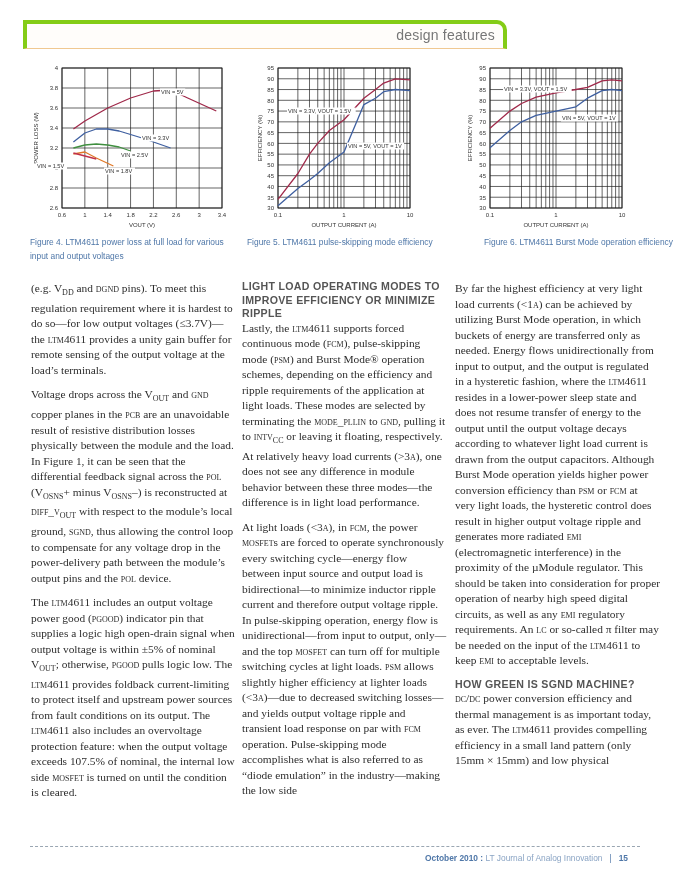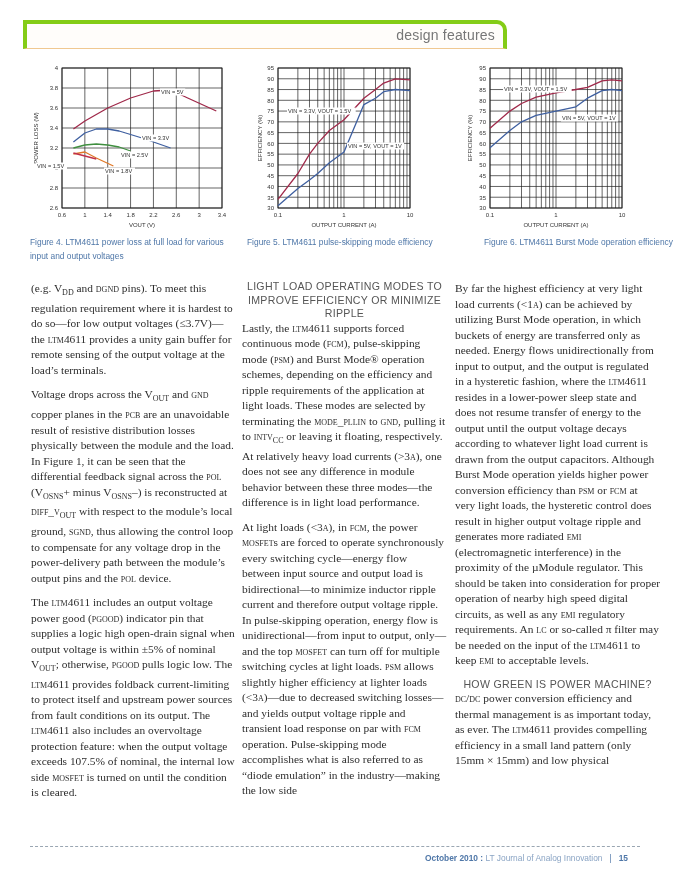--- a/index.html
+++ b/index.html
@@ -9,22 +9,22 @@
                 border:4px solid #84cc16; border-bottom:1px solid #f0c890; border-top-right-radius:10px;
                 background:#fffdfa; }
   .header-title { position:absolute; right:8px; top:3px; font-family:"Liberation Sans","DejaVu Sans",sans-serif;
                   font-size:14px; color:#777; letter-spacing:0.2px; }
   .fig { position:absolute; top:60px; }
   .fig svg { display:block; }
   .caption { position:absolute; top:235px; font-family:"Liberation Sans","DejaVu Sans",sans-serif;
              font-size:8.4px; color:#4f77a8; line-height:14px; }
   .col { position:absolute; top:281px; width:205px; font-size:11.4px; line-height:15.5px; color:#2d2d2d; }
   .col p { margin:0 0 9px 0; }
-  .col h3 { margin:0; font-family:"Liberation Sans","DejaVu Sans",sans-serif; font-weight:normal;
-            font-size:10.6px; line-height:13.5px; color:#555; letter-spacing:0.3px;text-align:center; }
+  .col h3 { margin:0; font-family:"Liberation Sans","DejaVu Sans",sans-serif; font-weight:bold;
+            font-size:10.6px; line-height:13.5px; color:#555; letter-spacing:0.3px; }
   .sc { font-variant:small-caps; text-transform:lowercase; }
   .footer-rule { position:absolute; left:30px; top:846px; width:610px; border-top:1px dashed #9aa6b2; }
   .footer { position:absolute; right:52px; top:853px; font-family:"Liberation Sans","DejaVu Sans",sans-serif;
             font-size:8.4px; color:#4f77a8;margin-left:44px; }
   .footer b { font-weight:bold; }
   .footer .journal { color:#8aa4c4; }
   text { font-family:"Liberation Sans","DejaVu Sans",sans-serif; }
 </style>
 </head>
 <body>
@@ -231,21 +231,21 @@
 </div>
 
 <div class="col" style="left:242px;top:280px;">
   <h3>LIGHT LOAD OPERATING MODES TO IMPROVE EFFICIENCY OR MINIMIZE RIPPLE</h3>
   <p>Lastly, the <span class="sc">LTM4611</span> supports forced continuous mode (<span class="sc">FCM</span>), pulse-skipping mode (<span class="sc">PSM</span>) and Burst Mode® operation schemes, depending on the efficiency and ripple requirements of the application at light loads. These modes are selected by terminating the <span class="sc">MODE_PLLIN</span> to <span class="sc">GND</span>, pulling it to <span class="sc">INTV</span><sub style="font-size: 8px;">CC</sub> or leaving it floating, respectively. At relatively heavy load currents (&gt;3<span class="sc">A</span>), one does not see any difference in module behavior between these three modes—the difference is in light load performance.</p>
   <p>At light loads (&lt;3<span class="sc">A</span>), in <span class="sc">FCM</span>, the power <span class="sc">MOSFET</span>s are forced to operate synchronously every switching cycle—energy flow between input source and output load is bidirectional—to minimize inductor ripple current and therefore output voltage ripple. In pulse-skipping operation, energy flow is unidirectional—from input to output, only—and the top <span class="sc">MOSFET</span> can turn off for multiple switching cycles at light loads. <span class="sc">PSM</span> allows slightly higher efficiency at lighter loads (&lt;3<span class="sc">A</span>)—due to decreased switching losses—and yields output voltage ripple and transient load response on par with <span class="sc">FCM</span> operation. Pulse-skipping mode accomplishes what is also referred to as “diode emulation” in the industry—making the low side</p>
 </div>
 
 <div class="col" style="left:455px;">
   <p>By far the highest efficiency at very light load currents (&lt;1<span class="sc">A</span>) can be achieved by utilizing Burst Mode operation, in which buckets of energy are transferred only as needed. Energy flows unidirectionally from input to output, and the output is regulated in a hysteretic fashion, where the <span class="sc">LTM4611</span> resides in a lower-power sleep state and does not resume transfer of energy to the output until the output voltage decays according to whatever light load current is drawn from the output capacitors. Although Burst Mode operation yields higher power conversion efficiency than <span class="sc">PSM</span> or <span class="sc">FCM</span> at very light loads, the hysteretic control does result in higher output voltage ripple and generates more radiated <span class="sc">EMI</span> (electromagnetic interference) in the proximity of the µModule regulator. This should be taken into consideration for proper operation of nearby high speed digital circuits, as well as any <span class="sc">EMI</span> regulatory requirements. An <span class="sc">LC</span> or so-called π filter may be needed on the input of the <span class="sc">LTM4611</span> to keep <span class="sc">EMI</span> to acceptable levels.</p>
-  <h3>HOW GREEN IS POWER MACHINE?</h3>
+  <h3>HOW GREEN IS SGND MACHINE?</h3>
   <p><span class="sc">DC/DC</span> power conversion efficiency and thermal management is as important today, as ever. The <span class="sc">LTM4611</span> provides compelling efficiency in a small land pattern (only 15mm × 15mm) and low physical</p>
 </div>
 
 <div class="footer-rule"></div>
 <div class="footer">
   <b>October 2010</b><b> : </b><span class="journal">LT Journal of Analog Innovation</span>
   &nbsp;&nbsp;<span>|</span>&nbsp;&nbsp;
   <b>15</b>
 </div>
 

